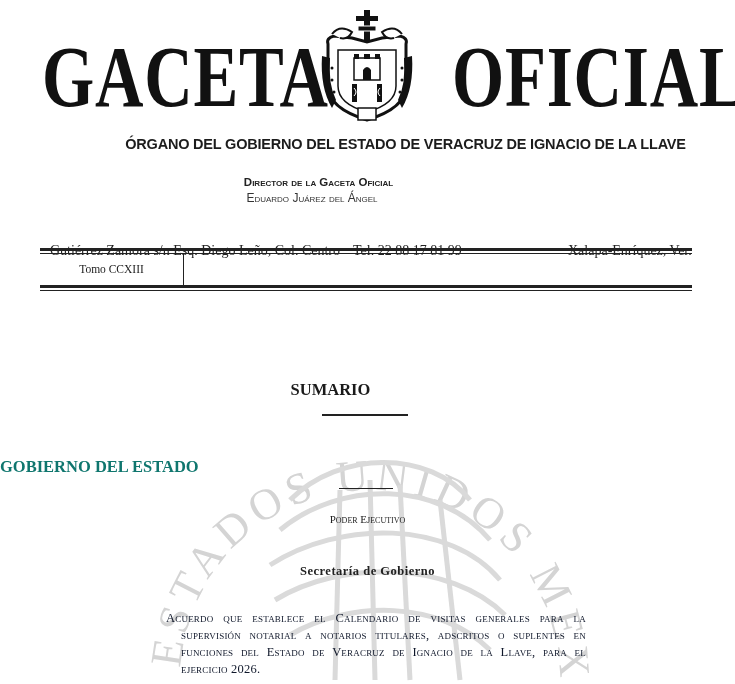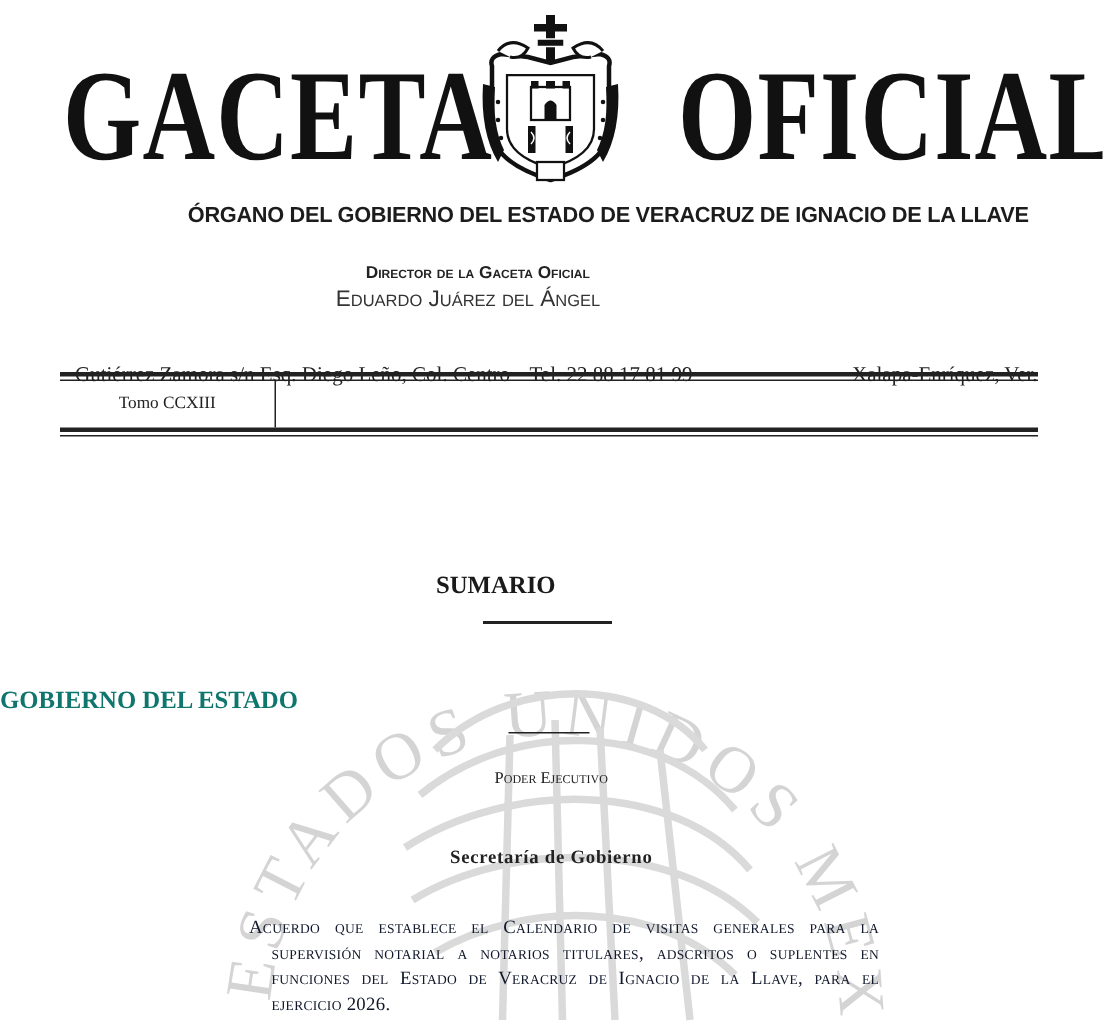--- a/index.html
+++ b/index.html
@@ -28,21 +28,21 @@
       font-size: 14.5px; letter-spacing: -0.2px; color: #1c1c1c; padding-left: 38px;
     }
     .director {
       position: absolute; top: 176px; left: 0; width: 637px; text-align: center;
       font-family: "Liberation Sans", sans-serif; font-weight: bold;
       font-variant: small-caps; font-size: 11.5px; color: #222;
     }
     .director-name {
       position: absolute; top: 191px; left: 0; width: 624px; text-align: center;
       font-family: "Liberation Sans", sans-serif;
-      font-variant: small-caps; font-size: 15px; color: #333;
+      font-variant: small-caps; font-size: 12px; color: #333;
     }
 
     .addr-row { position: absolute; top: 243px; font-size: 14px; color: #222; }
     #addr { left: 50px; }
     #tel { left: 353px; }
     #city { left: 568px; }
 
     .rule-double {
       position: absolute; left: 40px; width: 652px;
       border-top: 3px solid #222; height: 2px;

